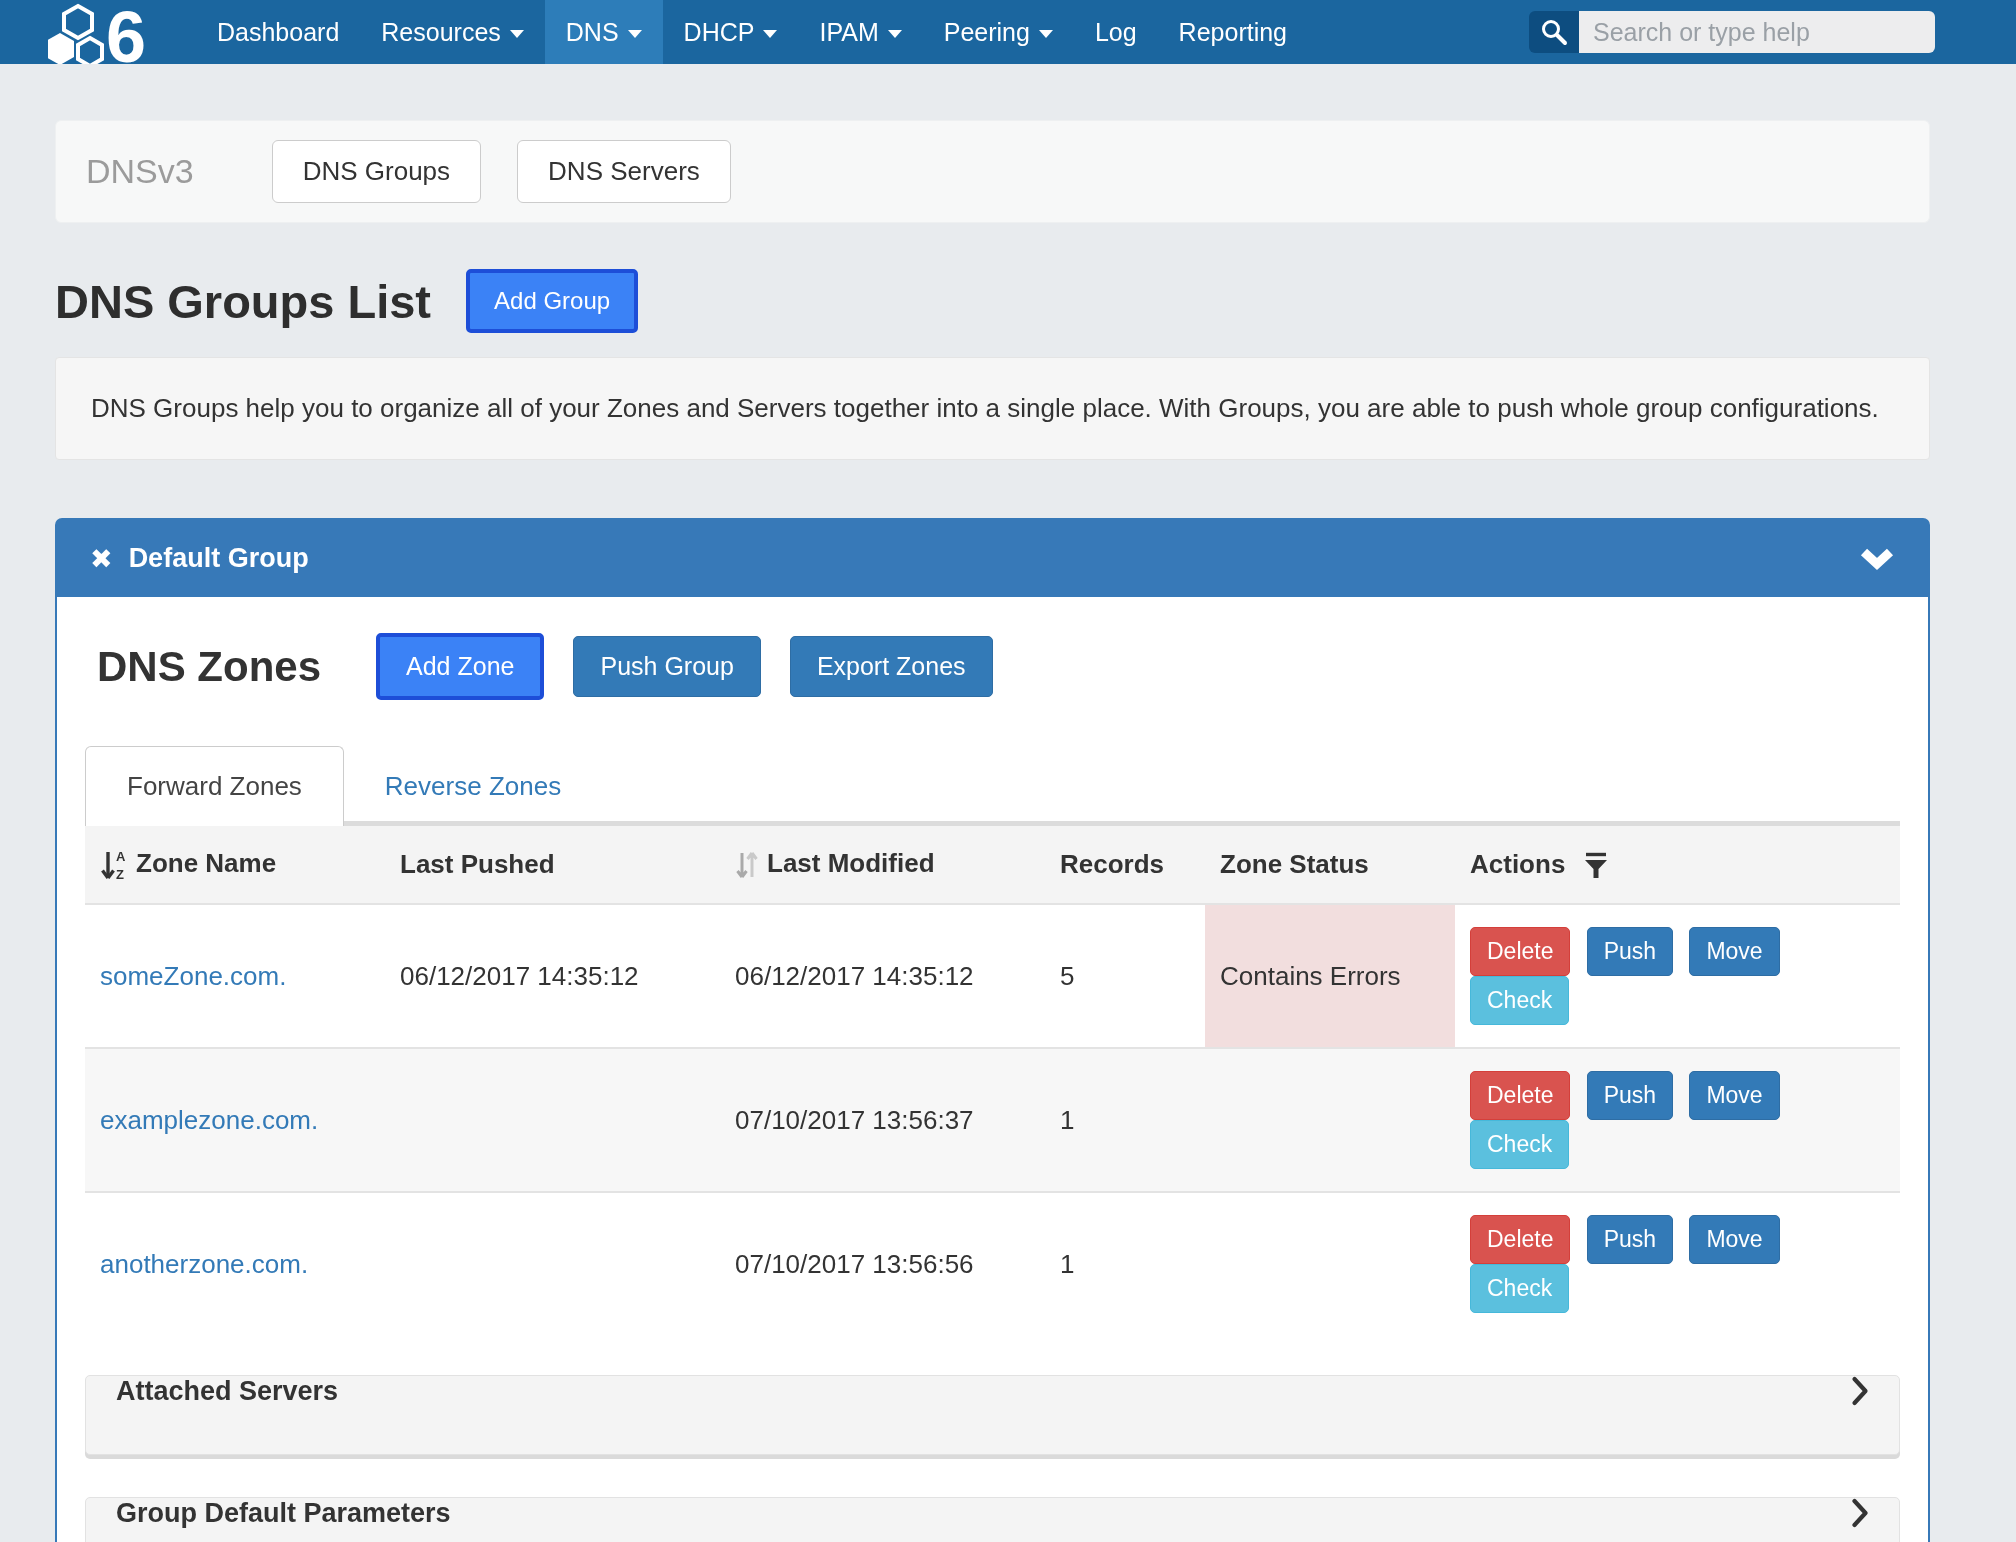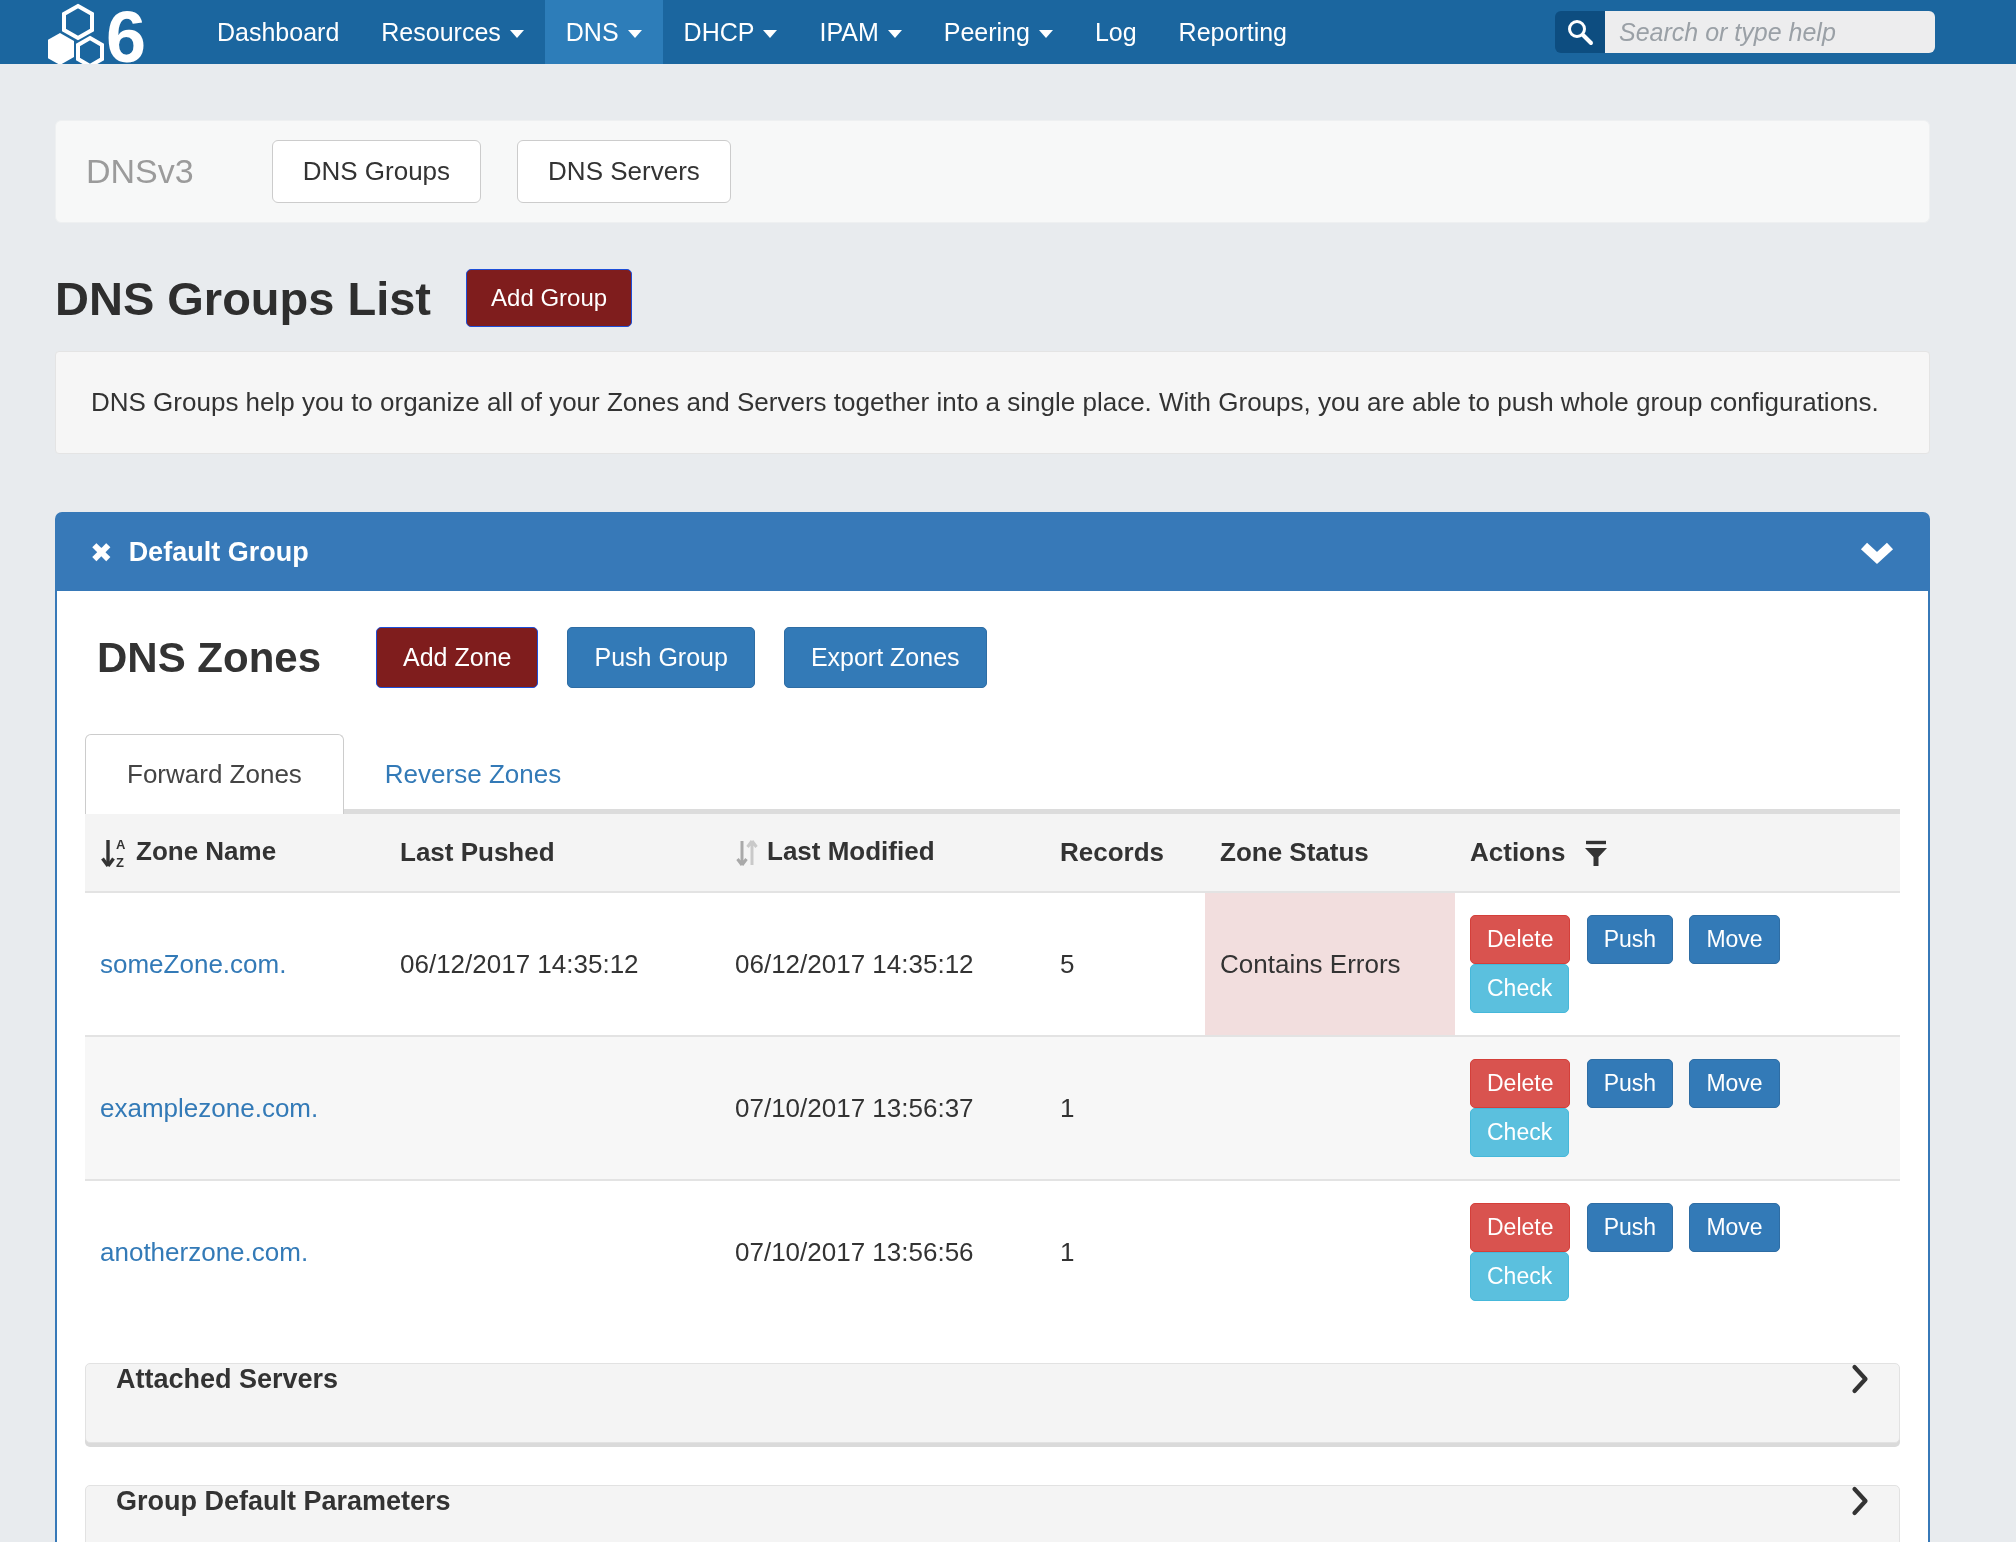--- a/index.html
+++ b/index.html
@@ -10,36 +10,36 @@
   
   .navbar { height:64px; background:#1b669f; display:flex; align-items:center; padding-left:48px; }
   .brand { display:flex; align-items:flex-end; margin-right:30px; height:64px; cursor:pointer; }
   .nav-items { display:flex; height:64px; }
   .nav-item { height:64px; line-height:64px; padding:0 21px; color:#fff; font-size:25px; cursor:pointer; white-space:nowrap; }
   .nav-item.active { background:#2d7db9; }
   .caret { display:inline-block; width:0; height:0; border-left:7px solid transparent; border-right:7px solid transparent; border-top:8px solid #fff; margin-left:9px; vertical-align:middle; }
   .nav-spacer { flex:1; }
   .searchbox { display:flex; height:42px; margin-right:81px; }
   .search-icon-box { width:50px; background:#0d4d80; border-radius:6px 0 0 6px; display:flex; align-items:center; justify-content:center; cursor:pointer; }
-  .search-input { width:330px; border:none; outline:none; background:#ededee; border-radius:0 6px 6px 0; font-size:25px; padding:0 14px; color:#333; font-family:inherit;font-style:italic; }
+  .search-input { width:356px; border:none; outline:none; background:#ededee; border-radius:0 6px 6px 0; font-size:25px; padding:0 14px; color:#333; font-family:inherit; }
   .search-input::placeholder { color:#9aa0a6; }
 
   
   .content { width:1875px; margin-left:55px; }
 
   
   .crumbbar { margin-top:56px; height:103px; background:#f7f8f8; border:1px solid #eef0f1; border-radius:6px; display:flex; align-items:center; padding:0 30px; }
   .crumb-title { font-size:34px; color:#9b9b9b; margin-right:78px; }
   .crumb-btn { background:#fff; border:1px solid #ccc; border-radius:6px; font-size:26px; color:#333; padding:15px 30px; margin-right:36px; cursor:pointer; font-family:inherit; }
 
   
   .title-row { margin-top:46px; display:flex; align-items:center; }
   .page-title { font-size:47px; font-weight:bold; color:#2e2e2e; }
   .btn { font-family:inherit; cursor:pointer; color:#fff; border-radius:5px; }
-  .btn-green { background:#7f1d1d; border:1px solid #1d4ed8; }
+  .btn-green { background:#3b82f6; border:4px solid #1d4ed8; }
   .btn-blue { background:#337ab7; border:1px solid #2e6da4; }
   .btn-red { background:#d9534f; border:1px solid #d43f3a; }
   .btn-info { background:#5bc0de; border:1px solid #46b8da; }
   .add-group { margin-left:35px; font-size:24px; padding:14px 24px; }
 
   
   .well { margin-top:24px; background:#f6f6f6; border:1px solid #e4e4e4; border-radius:4px; padding:30px 35px; font-size:26px; color:#333; line-height:41px; }
 
   
   .panel { margin-top:58px; border:2px solid #3779b8; border-radius:7px; background:#fff; padding-bottom:45px; }

